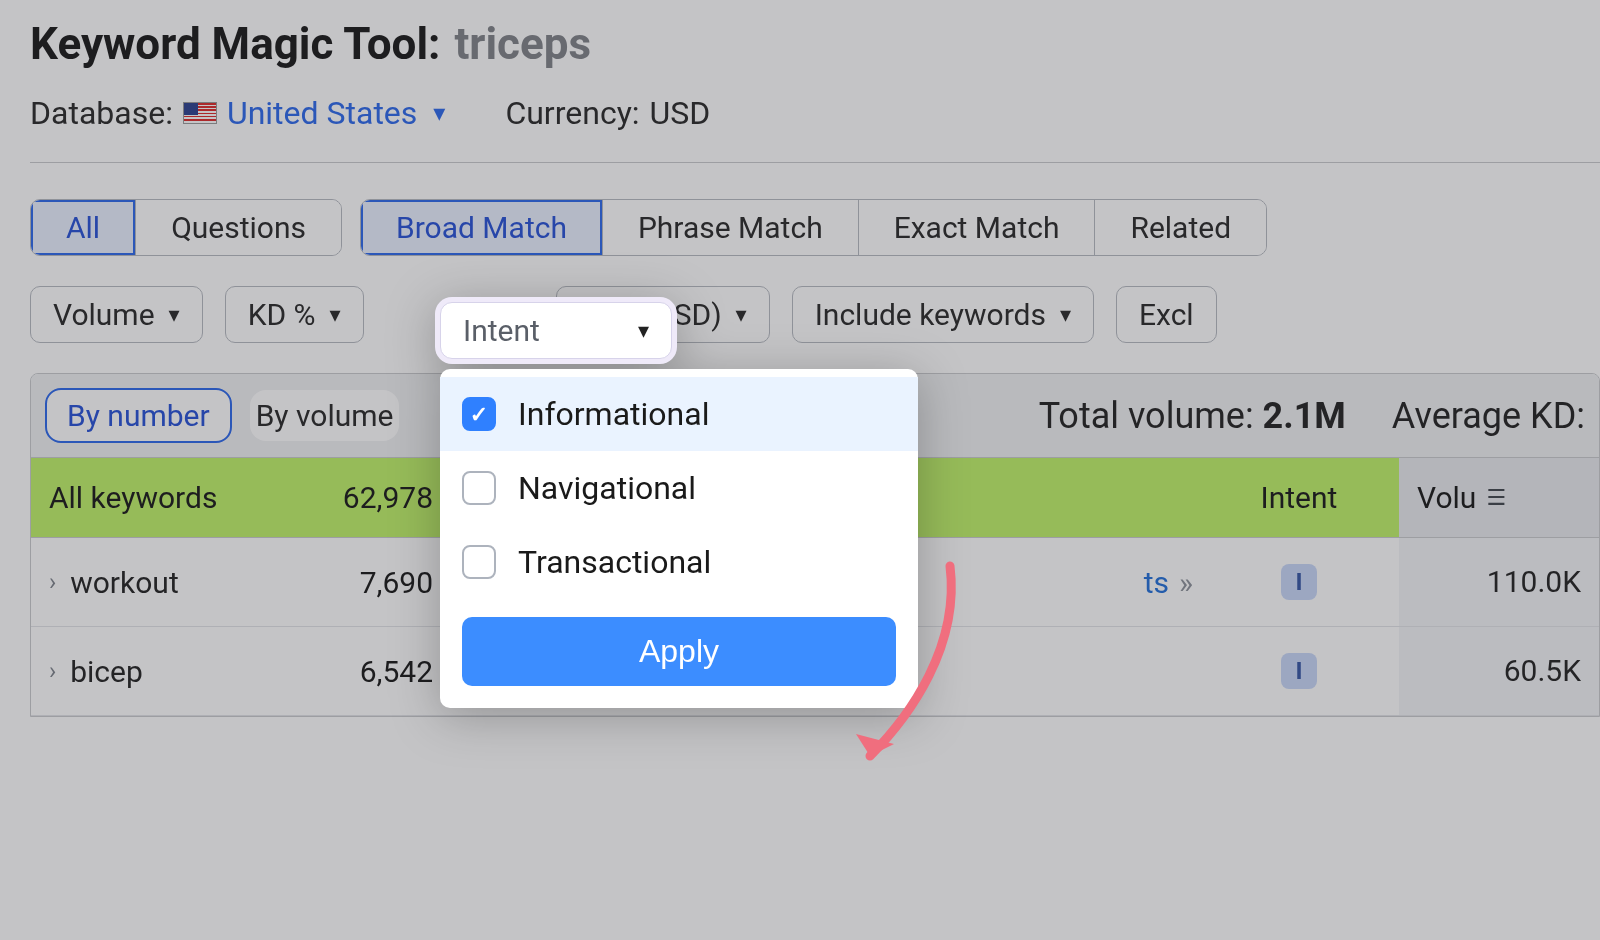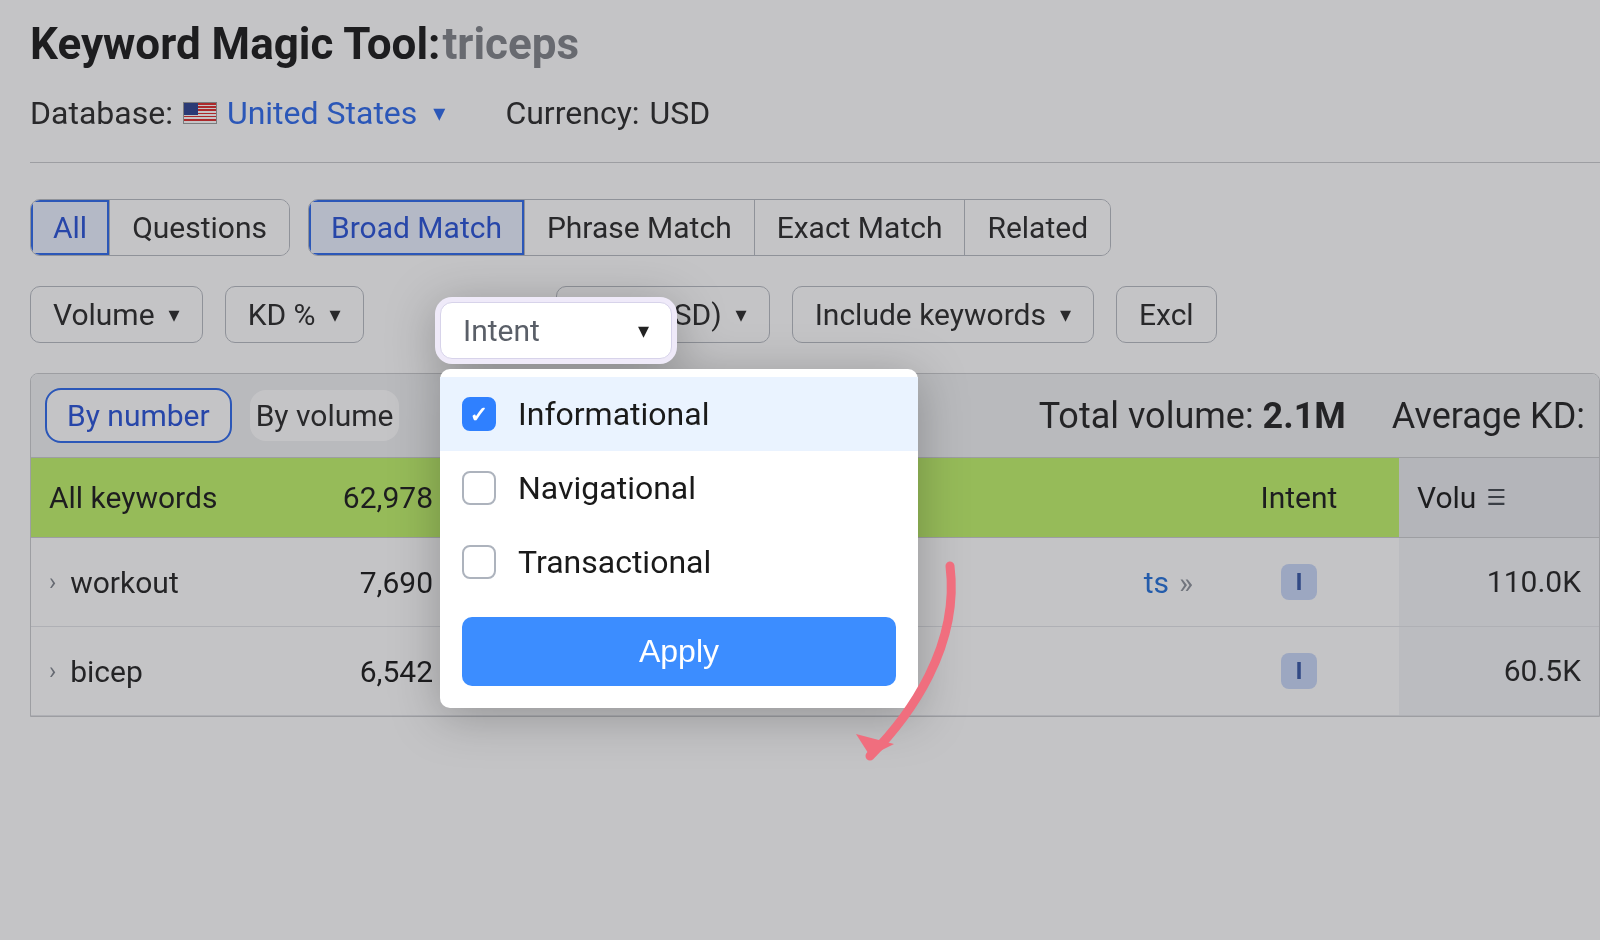--- a/index.html
+++ b/index.html
@@ -11,40 +11,40 @@
     background:#ffffff;
     width:1600px;
     height:940px;
     overflow:hidden;
     position:relative;
   }
   .page {
     position:absolute; inset:0;
     padding:18px 0 0 30px;
   }
-  .title-row { display:flex; align-items:baseline; gap:2px; padding:0 0 8px 0;}
+  .title-row { display:flex; align-items:baseline; gap:14px; padding:0 0 8px 0;}
   .title-static { font-weight:700; font-size:44px; color:#111; }
   .title-dynamic { font-weight:700; font-size:44px; color:#7c7f85; }
   .meta-row { display:flex; align-items:center; gap:60px; margin-top:16px; color:#222; font-size:32px;}
   .meta-item { display:flex; align-items:center; gap:10px; }
   .flag {
     width:34px; height:22px; display:inline-block; position:relative; border:1px solid #999;
     background:linear-gradient(#d22 0 8%, #fff 8% 16%, #d22 16% 24%, #fff 24% 32%, #d22 32% 40%, #fff 40% 48%, #d22 48% 56%, #fff 56% 64%, #d22 64% 72%, #fff 72% 80%, #d22 80% 88%, #fff 88% 100%);
   }
   .flag::before { content:""; position:absolute; left:0; top:0; width:14px; height:12px; background:#243a8b; }
   .link { color:#2563eb; }
   .chev-down { font-size:24px; color:#2563eb; margin-left:6px; }
 
   .divider { border-top:1px solid #c7c9cc; margin-top:30px; }
 
   
   .tabs-row { margin-top:36px; display:flex; align-items:stretch; gap:18px; }
   .tab-group { display:flex; border:1.5px solid #b4b8bf; border-radius:10px; overflow:hidden; }
   .tab {
-    padding:10px 22px; font-size:30px; color:#222; background:#fff; cursor:pointer;
+    padding:10px 35px; font-size:30px; color:#222; background:#fff; cursor:pointer;
     border-right:1.5px solid #b4b8bf;
   }
   .tab:last-child { border-right:none; }
   .tab.active-blue {
     background:#e9f0ff; color:#1f4bd6; box-shadow:inset 0 0 0 2px #2563eb;
   }
   .tab.disabled { color:#9aa0aa; }
   .solo-tab { display:flex; border:1.5px solid #b4b8bf; border-radius:10px; overflow:hidden;}
   .solo-tab .tab { border-right:none; }
 

